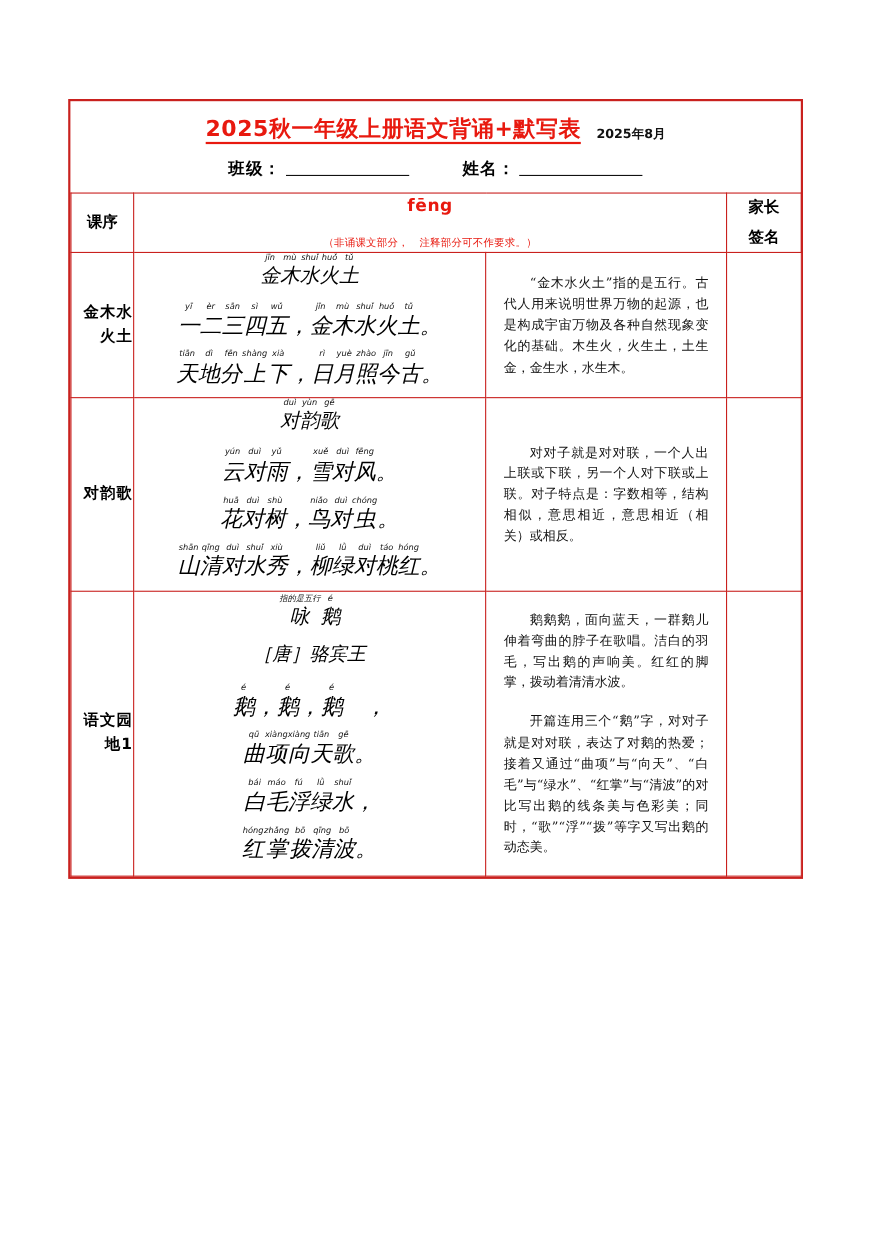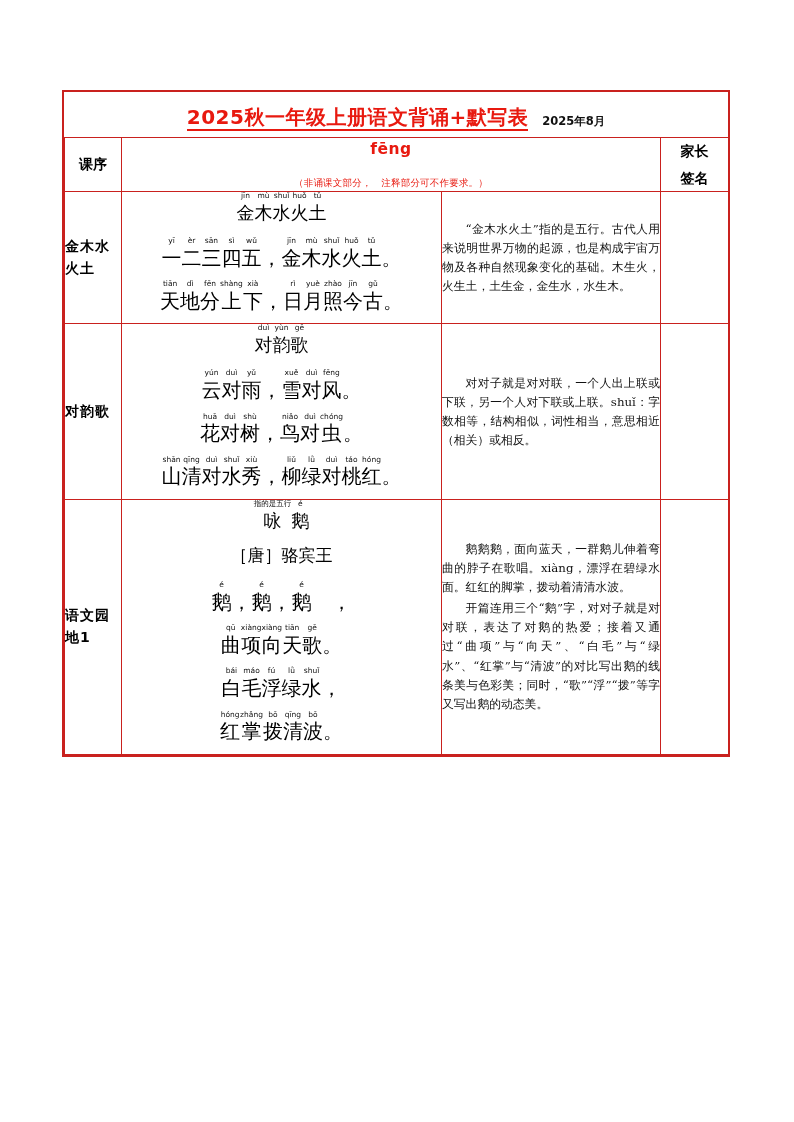--- a/index.html
+++ b/index.html
@@ -103,36 +103,37 @@
   }
   .th-main .main-sub{
     color:#e8190f;
     font-size:9.5px;
     margin-top:19px;
     letter-spacing:.2px;
   }
 
   
   .order-cell{
-    text-align:left;
+    text-align:right;
     font-size:14px;
     font-weight:bold;
     line-height:1.55;
     padding:4px 2px;
     letter-spacing:1px;
   }
 
   
   .body-cell{
     padding:14px 10px 16px 10px;
     vertical-align:middle;
   }
   .poem{
     font-family:"DejaVu Serif","Liberation Serif",serif;
     text-align:center;
+    font-style:italic;
   }
   .pline{
     margin:0 0 10px 0;
     white-space:nowrap;
     display:block;
   }
   .pline.head{margin-bottom:14px;}
   .pline.author{margin:2px 0 16px 0;}
   .ruby{
     display:inline-block;
@@ -174,34 +175,42 @@
   }
   .note-cell.mid{vertical-align:middle;}
   .note{
     font-family:"DejaVu Serif","Liberation Serif",serif;
     font-size:11.8px;
     line-height:1.62;
     text-align:justify;
     text-justify:inter-ideograph;
     color:#111;
   }
-  .note p{margin:0;text-indent:2em;}
+  .note p{margin:16px;text-indent:2em;}
   .note p + p{margin-top:2px;}
 
   .sign-cell{background:#fff;}
 </style>
 </head>
 <body>
 
 <div class="page">
   <div class="sheet">
 
     <div class="titleblock">
       <div class="title-line">
         <span class="doc-title">2025秋一年级上册语文背诵+默写表</span><span class="doc-date">2025年8月</span>
+      </div>
+      <div class="fields">
+        <span class="field">
+          <span class="field-label">班级：</span><span class="blank"></span>
+        </span>
+        <span class="field">
+          <span class="field-label">姓名：</span><span class="blank"></span>
+        </span>
       </div>
     </div>
 
     <table class="grid">
       <colgroup>
         <col class="c-order">
           <col class="c-body">
           <col class="c-note">
           <col class="c-sign">
       </colgroup>
@@ -240,40 +249,40 @@
             <td class="body-cell">
               <div class="poem">
                 <div class="pline head"><span class="ruby t-title"><span class="py">duì</span><span class="hz">对</span></span><span class="ruby t-title"><span class="py">yùn</span><span class="hz">韵</span></span><span class="ruby t-title"><span class="py">gē</span><span class="hz">歌</span></span></div>
                 <div class="pline"><span class="ruby"><span class="py">yún</span><span class="hz">云</span></span><span class="ruby"><span class="py">duì</span><span class="hz">对</span></span><span class="ruby"><span class="py">yǔ</span><span class="hz">雨</span></span><span class="plain">，</span><span class="ruby"><span class="py">xuě</span><span class="hz">雪</span></span><span class="ruby"><span class="py">duì</span><span class="hz">对</span></span><span class="ruby"><span class="py">fēng</span><span class="hz">风</span></span><span class="plain">。</span></div>
                 <div class="pline"><span class="ruby"><span class="py">huā</span><span class="hz">花</span></span><span class="ruby"><span class="py">duì</span><span class="hz">对</span></span><span class="ruby"><span class="py">shù</span><span class="hz">树</span></span><span class="plain">，</span><span class="ruby"><span class="py">niǎo</span><span class="hz">鸟</span></span><span class="ruby"><span class="py">duì</span><span class="hz">对</span></span><span class="ruby"><span class="py">chóng</span><span class="hz">虫</span></span><span class="plain">。</span></div>
                 <div class="pline"><span class="ruby"><span class="py">shān</span><span class="hz">山</span></span><span class="ruby"><span class="py">qīng</span><span class="hz">清</span></span><span class="ruby"><span class="py">duì</span><span class="hz">对</span></span><span class="ruby"><span class="py">shuǐ</span><span class="hz">水</span></span><span class="ruby"><span class="py">xiù</span><span class="hz">秀</span></span><span class="plain">，</span><span class="ruby"><span class="py">liǔ</span><span class="hz">柳</span></span><span class="ruby"><span class="py">lǜ</span><span class="hz">绿</span></span><span class="ruby"><span class="py">duì</span><span class="hz">对</span></span><span class="ruby"><span class="py">táo</span><span class="hz">桃</span></span><span class="ruby"><span class="py">hóng</span><span class="hz">红</span></span><span class="plain">。</span></div>
               </div>
             </td>
             <td class="note-cell mid">
               <div class="note">
-                <p>对对子就是对对联，一个人出上联或下联，另一个人对下联或上联。shuǐ：字数相等，结构相似，词性相当，意思相近（相关）或相反。</p>
+                <p>对对子就是对对联，一个人出上联或下联，另一个人对下联或上联。对子特点是：字数相等，结构相似，意思相近，意思相近（相关）或相反。</p>
               </div>
             </td>
             <td class="sign-cell"></td>
           </tr>
           <tr>
             <td class="order-cell">语文园地1</td>
             <td class="body-cell">
               <div class="poem">
                 <div class="pline head"><span class="ruby t-title"><span class="py">指的是五行</span><span class="hz">咏</span></span><span class="ruby t-title"><span class="py">é</span><span class="hz">鹅</span></span></div>
                 <div class="pline author"><span class="plain small">［唐］骆宾王</span></div>
                 <div class="pline"><span class="ruby"><span class="py">é</span><span class="hz">鹅</span></span><span class="plain">，</span><span class="ruby"><span class="py">é</span><span class="hz">鹅</span></span><span class="plain">，</span><span class="ruby"><span class="py">é</span><span class="hz">鹅</span></span><span class="plain">　，</span></div>
                 <div class="pline"><span class="ruby"><span class="py">qū</span><span class="hz">曲</span></span><span class="ruby"><span class="py">xiàng</span><span class="hz">项</span></span><span class="ruby"><span class="py">xiàng</span><span class="hz">向</span></span><span class="ruby"><span class="py">tiān</span><span class="hz">天</span></span><span class="ruby"><span class="py">gē</span><span class="hz">歌</span></span><span class="plain">。</span></div>
                 <div class="pline"><span class="ruby"><span class="py">bái</span><span class="hz">白</span></span><span class="ruby"><span class="py">máo</span><span class="hz">毛</span></span><span class="ruby"><span class="py">fú</span><span class="hz">浮</span></span><span class="ruby"><span class="py">lǜ</span><span class="hz">绿</span></span><span class="ruby"><span class="py">shuǐ</span><span class="hz">水</span></span><span class="plain">，</span></div>
                 <div class="pline"><span class="ruby"><span class="py">hóng</span><span class="hz">红</span></span><span class="ruby"><span class="py">zhǎng</span><span class="hz">掌</span></span><span class="ruby"><span class="py">bō</span><span class="hz">拨</span></span><span class="ruby"><span class="py">qīng</span><span class="hz">清</span></span><span class="ruby"><span class="py">bō</span><span class="hz">波</span></span><span class="plain">。</span></div>
               </div>
             </td>
             <td class="note-cell">
               <div class="note">
-                <p>鹅鹅鹅，面向蓝天，一群鹅儿伸着弯曲的脖子在歌唱。xiàng，漂浮在碧绿水面。红红的脚掌，拨动着清清水波。</p>
+                <p>鹅鹅鹅，面向蓝天，一群鹅儿伸着弯曲的脖子在歌唱。洁白的羽毛，写出鹅的声响美。红红的脚掌，拨动着清清水波。</p>
                 <p>开篇连用三个“鹅”字，对对子就是对对联，表达了对鹅的热爱；接着又通过“曲项”与“向天”、“白毛”与“绿水”、“红掌”与“清波”的对比写出鹅的线条美与色彩美；同时，“歌”“浮”“拨”等字又写出鹅的动态美。</p>
               </div>
             </td>
             <td class="sign-cell"></td>
           </tr>
         </tbody>
     </table>
 
   </div>
 </div>

